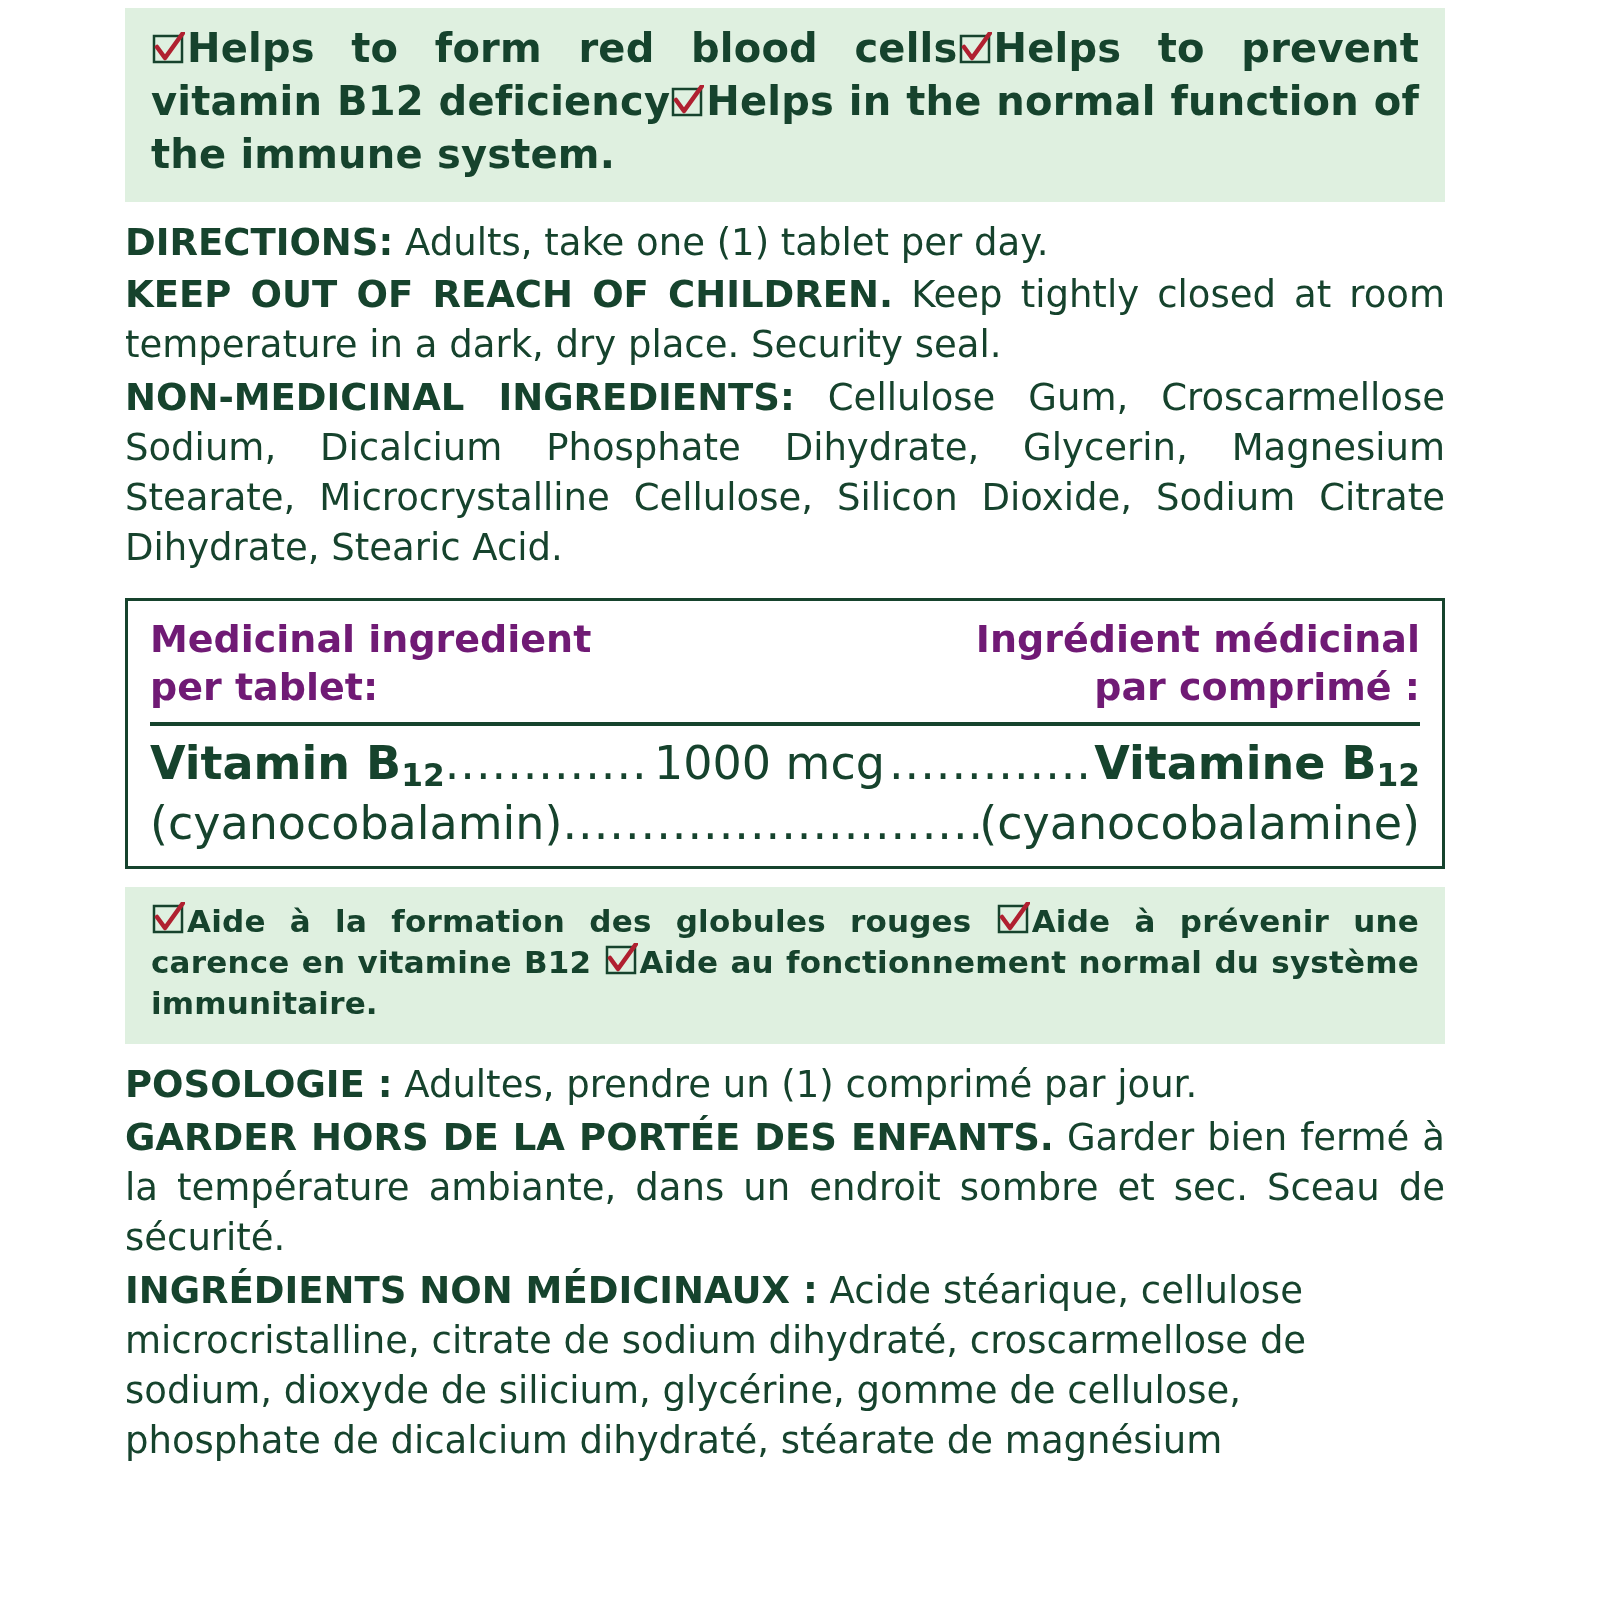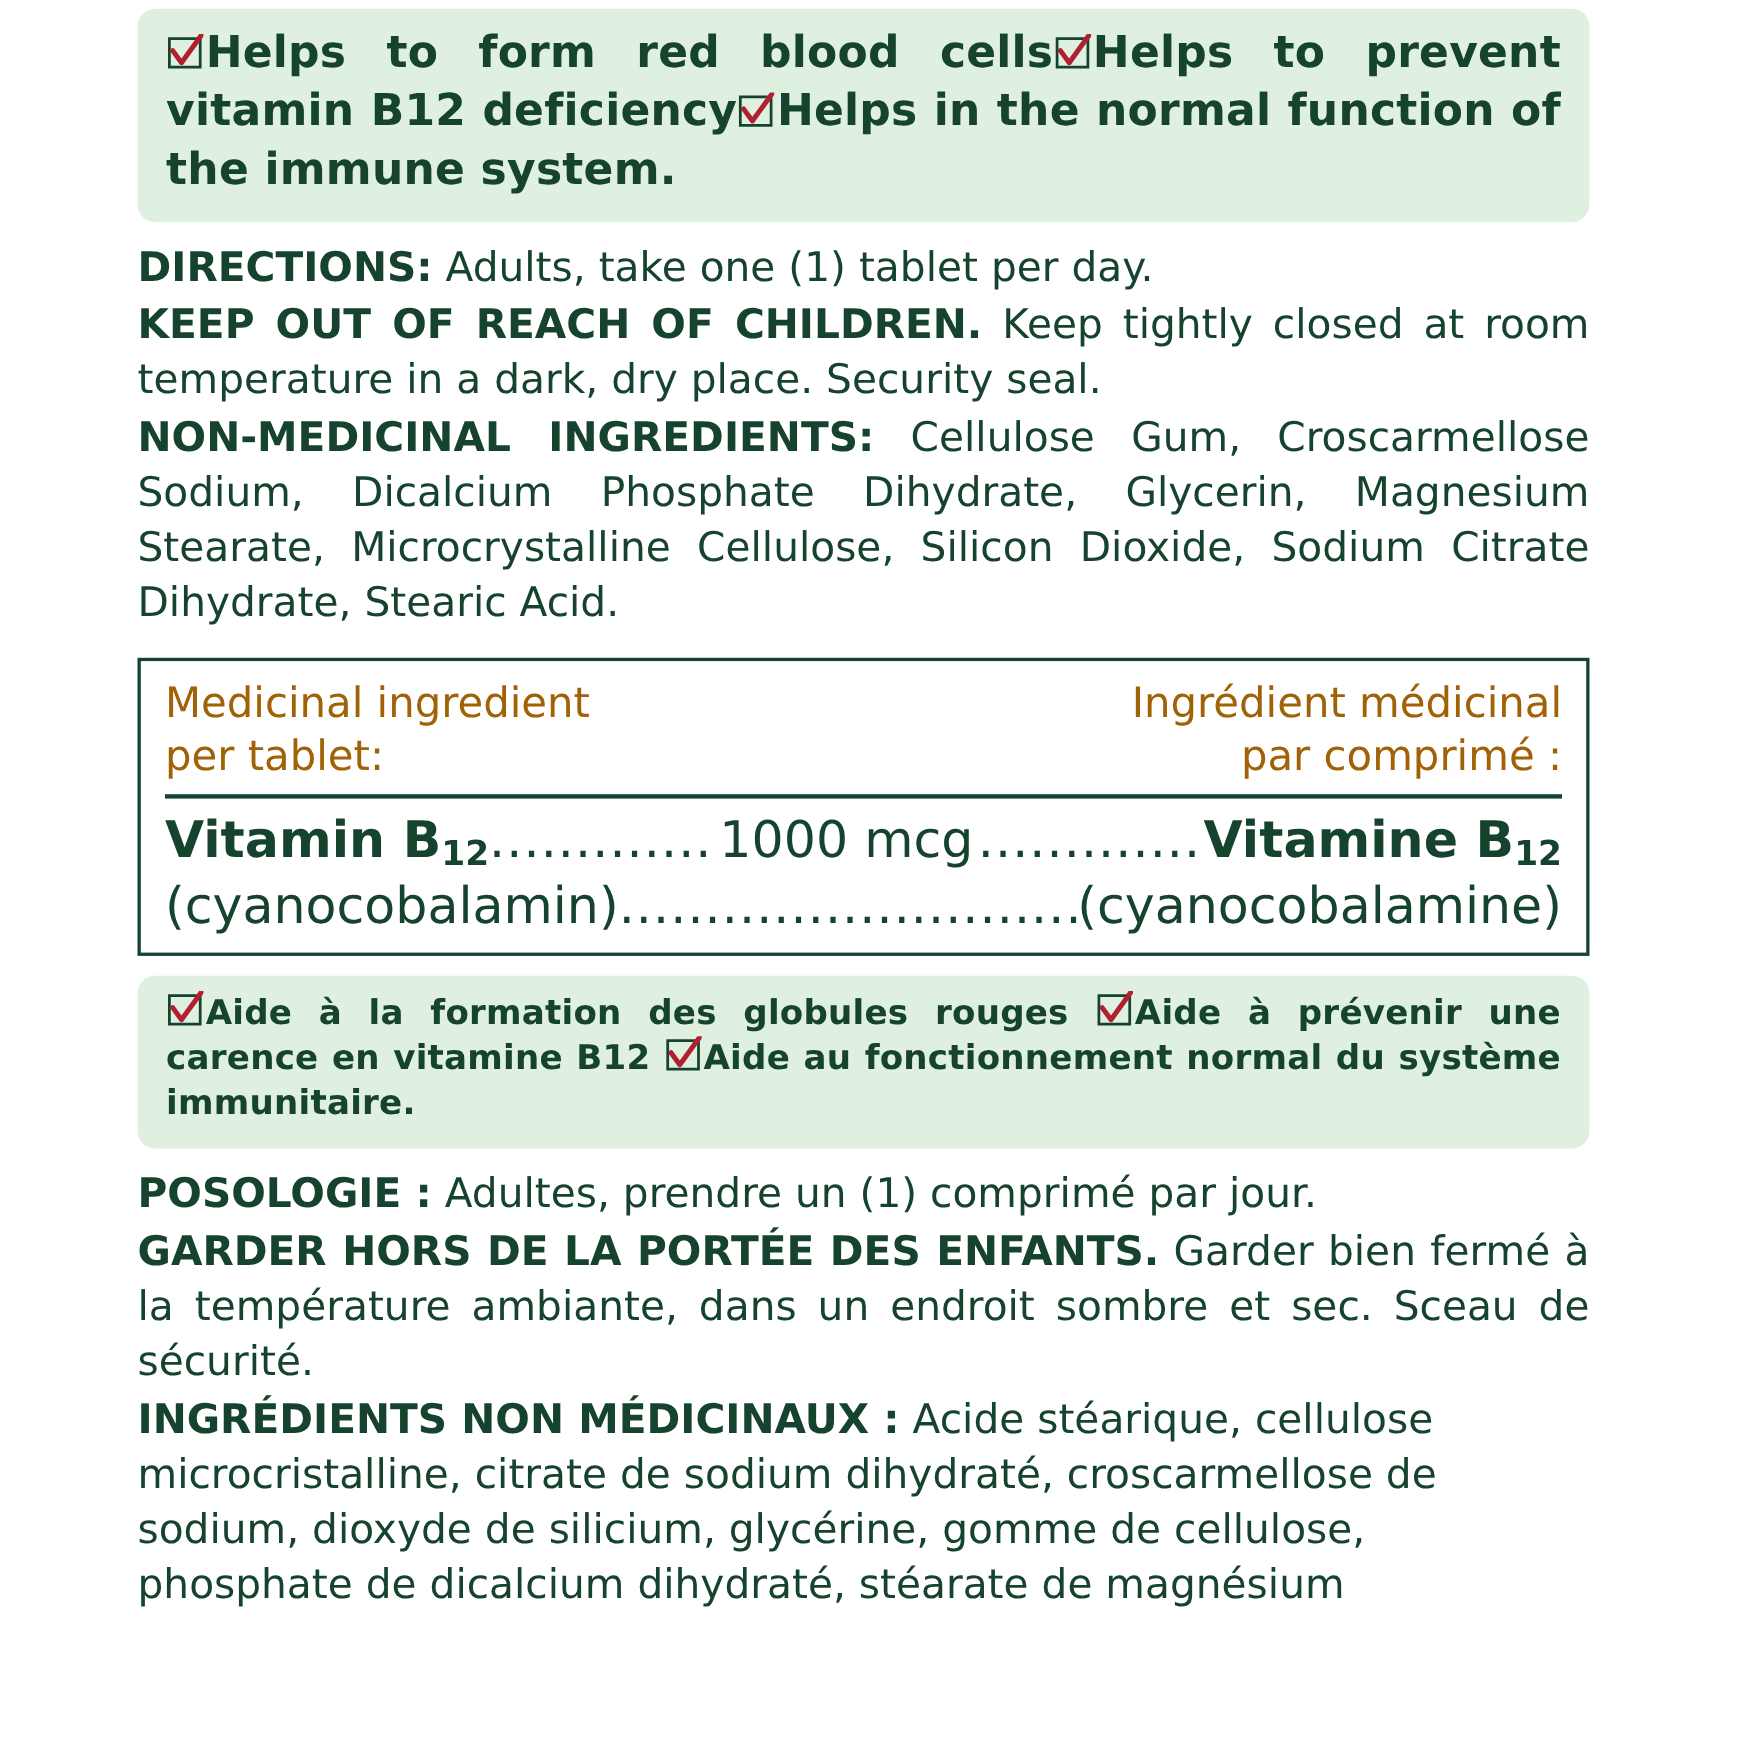--- a/index.html
+++ b/index.html
@@ -21,21 +21,20 @@
     box-sizing: border-box;
     padding: 0 0 0 0;
   }
 
   
   .claims-panel {
     background: #dff0e0;
     margin: 0 155px 0 125px;
     padding: 14px 26px 20px 26px;
     box-sizing: border-box;
-    border-radius: 16px;
   }
   .claims-panel.first {
     margin-top: 8px;
   }
   .claims-text {
     font-weight: bold;
     font-size: 40px;
     line-height: 1.33;
     text-align: justify;
     color: #16432d;
@@ -74,24 +73,24 @@
   
   .ing-box {
     margin: 24px 155px 0 125px;
     border: 3px solid #16432d;
     box-sizing: border-box;
     padding: 14px 22px 12px 22px;
   }
   .ing-head {
     display: flex;
     justify-content: space-between;
-    font-weight: normal;
+    font-weight: bold;
     font-size: 38px;
     line-height: 1.28;
-    color: #a16207;
+    color: #701a75;
   }
   .ing-head .left { text-align: left; }
   .ing-head .right { text-align: right; }
   .ing-rule {
     border-bottom: 4px solid #16432d;
     margin: 10px 0 8px 0;
   }
   .ing-row {
     font-size: 46px;
     line-height: 1.3;

